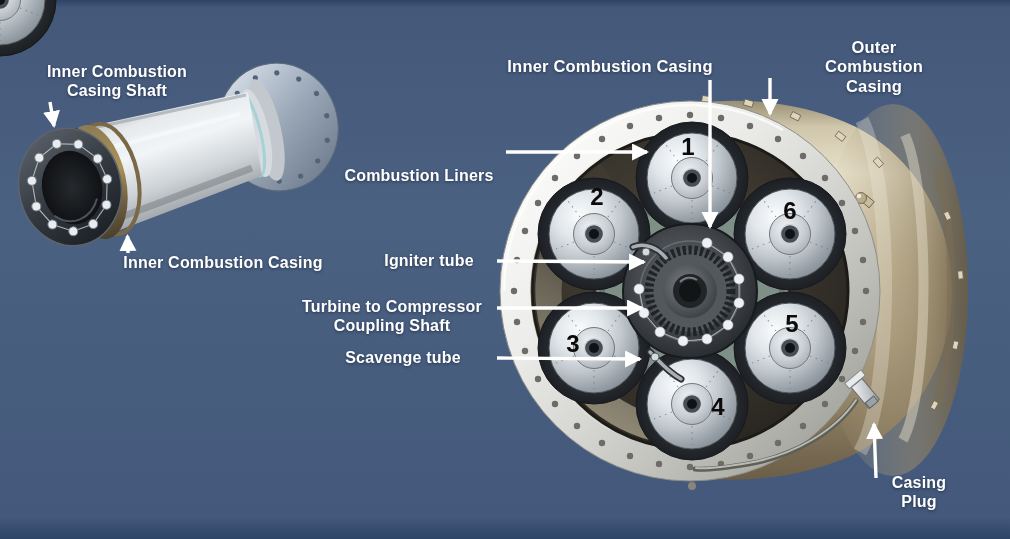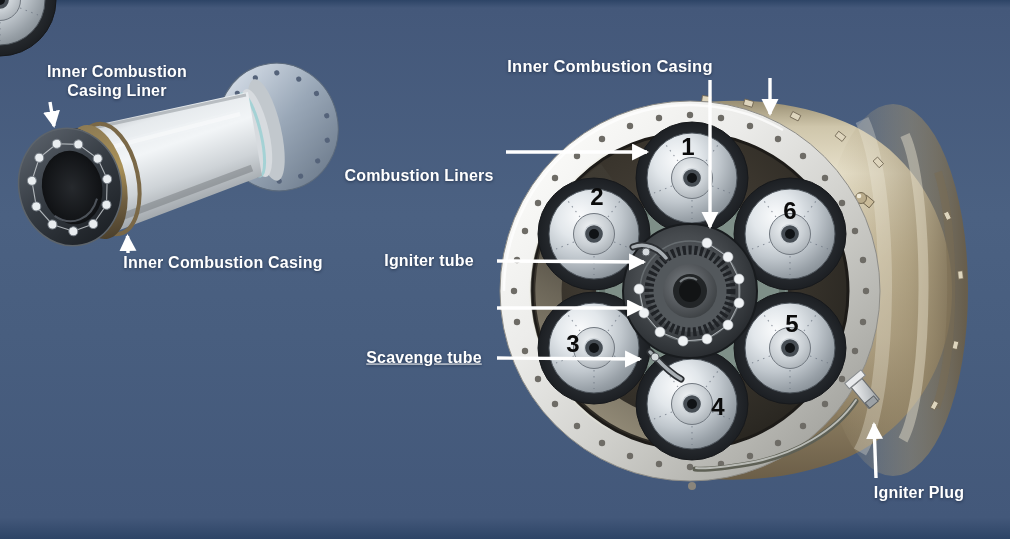--- a/index.html
+++ b/index.html
@@ -335,27 +335,30 @@
       <line x1="770" y1="78" x2="770" y2="114" marker-end="url(#ah)"></line>
       <line x1="506" y1="152" x2="647" y2="152" marker-end="url(#ah)"></line>
       <line x1="497" y1="261" x2="644" y2="262" marker-end="url(#ah)"></line>
       <line x1="497" y1="308" x2="642" y2="308" marker-end="url(#ah)"></line>
       <line x1="497" y1="358" x2="640" y2="359" marker-end="url(#ah)"></line>
       <line x1="876" y1="478" x2="874" y2="424" marker-end="url(#ah)"></line>
     </g>
   </svg>
 
   <div class="label" style="left:117px;top:82px;">Inner Combustion
-Casing Liner</div>
+Casing Shaft</div>
   <div class="label" style="left:223px;top:263px;">Inner Combustion Casing</div>
   <div class="label lg" style="left:610px;top:67px;">Inner Combustion Casing</div>
+  <div class="label lg" style="left:874px;top:67px;">Outer Combustion Casing</div>
   <div class="label" style="left:419px;top:152px;margin-top:24px;">Combustion Liners</div>
   <div class="label" style="left:429px;top:261px;">Igniter tube</div>
-  <div class="label" style="left:424px;top:358px;text-decoration:underline;">Scavenge tube</div>
-  <div class="label" style="left:919px;top:493px;">Igniter Plug</div>
+  <div class="label" style="left:392px;top:317px;">Turbine to Compressor
+Coupling Shaft</div>
+  <div class="label" style="left:403px;top:358px;">Scavenge tube</div>
+  <div class="label" style="left:919px;top:493px;">Casing Plug</div>
 
   <div class="num" style="left:688px;top:147px;">1</div>
   <div class="num" style="left:597px;top:197px;">2</div>
   <div class="num" style="left:573px;top:344px;">3</div>
   <div class="num" style="left:718px;top:407px;">4</div>
   <div class="num" style="left:792px;top:324px;">5</div>
   <div class="num" style="left:790px;top:211px;">6</div>
 
 </div>
 

